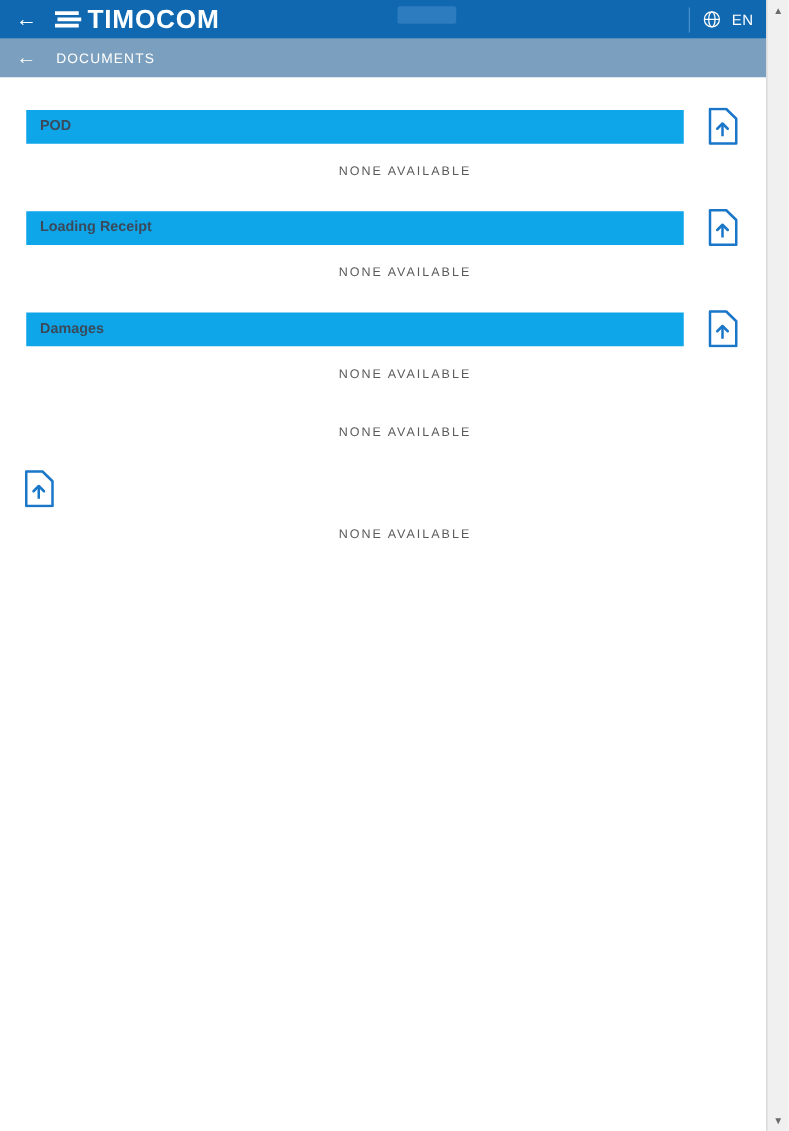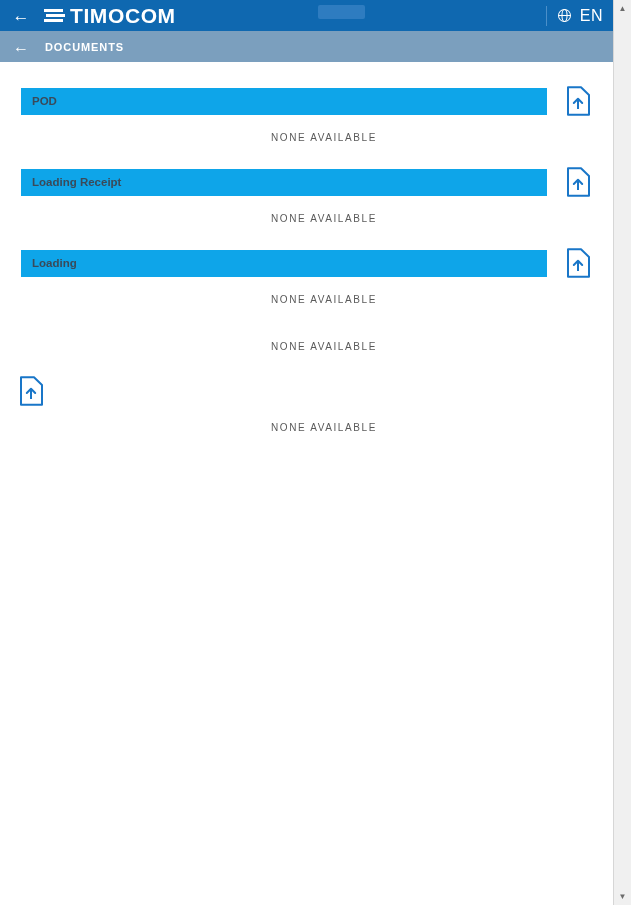--- a/index.html
+++ b/index.html
@@ -99,21 +99,21 @@
     width: 15px;
     height: 15px;
     color: #ffffff;
     display: flex;
     align-items: center;
     justify-content: center;
     cursor: pointer;
   }
   .lang-label {
     color: #ffffff;
-    font-size: 16px;
+    font-size: 12px;
     letter-spacing: 0.5px;
     cursor: pointer;
   }
 
   
   .subheader {
     position: absolute;
     top: 31px; left: 0;
     width: 613px;
     height: 31px;
@@ -123,21 +123,21 @@
     padding: 0 10px;
   }
   .subheader .back-arrow {
     color: #ffffff;
     font-size: 16px;
     margin-right: 13px;
   }
   .subheader-title {
     color: #ffffff;
     font-size: 11px;
-    font-weight: bold;
+    font-weight: normal;
     letter-spacing: 0.9px;
   }
 
   
   .content {
     position: absolute;
     top: 62px; left: 0;
     width: 613px;
     height: 843px;
     background: #ffffff;
@@ -275,21 +275,21 @@
             <path d="M13 23 V13"></path>
             <path d="M8.8 17 L13 12.8 L17.2 17" stroke-linejoin="round" stroke-linecap="round"></path>
           </svg>
         </div>
       </div>
       <div class="doc-empty">NONE AVAILABLE</div>
     </div>
 
     <div class="doc-section">
       <div class="doc-row">
-        <div class="doc-header">Loading</div>
+        <div class="doc-header">Damages</div>
         <div class="upload-btn">
           <svg width="26" height="30" viewBox="0 0 26 30" fill="none" stroke="#1976c8" stroke-width="2">
             <path d="M3 1.2 H16 L24 9 V28.8 H3 Z" stroke-linejoin="round"></path>
             <path d="M13 23 V13"></path>
             <path d="M8.8 17 L13 12.8 L17.2 17" stroke-linejoin="round" stroke-linecap="round"></path>
           </svg>
         </div>
       </div>
       <div class="doc-empty">NONE AVAILABLE</div>
     </div>

